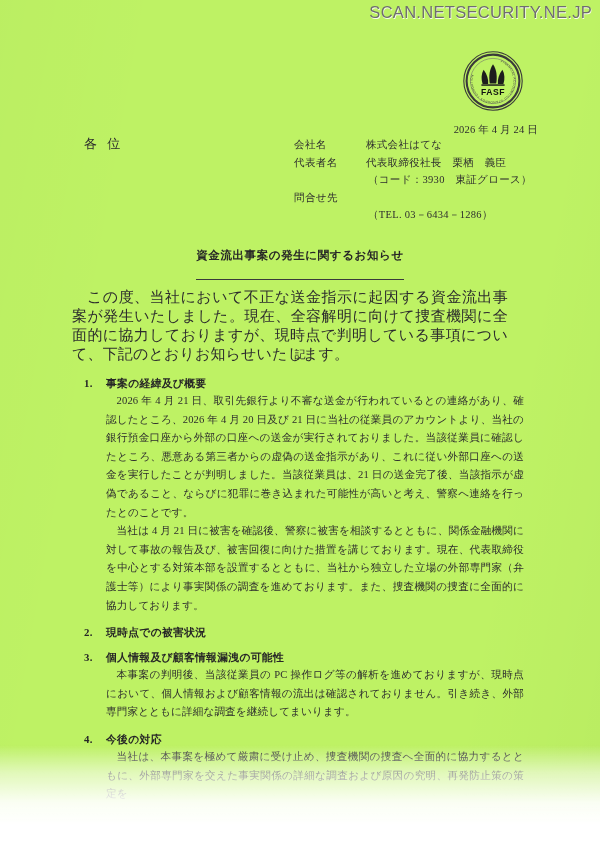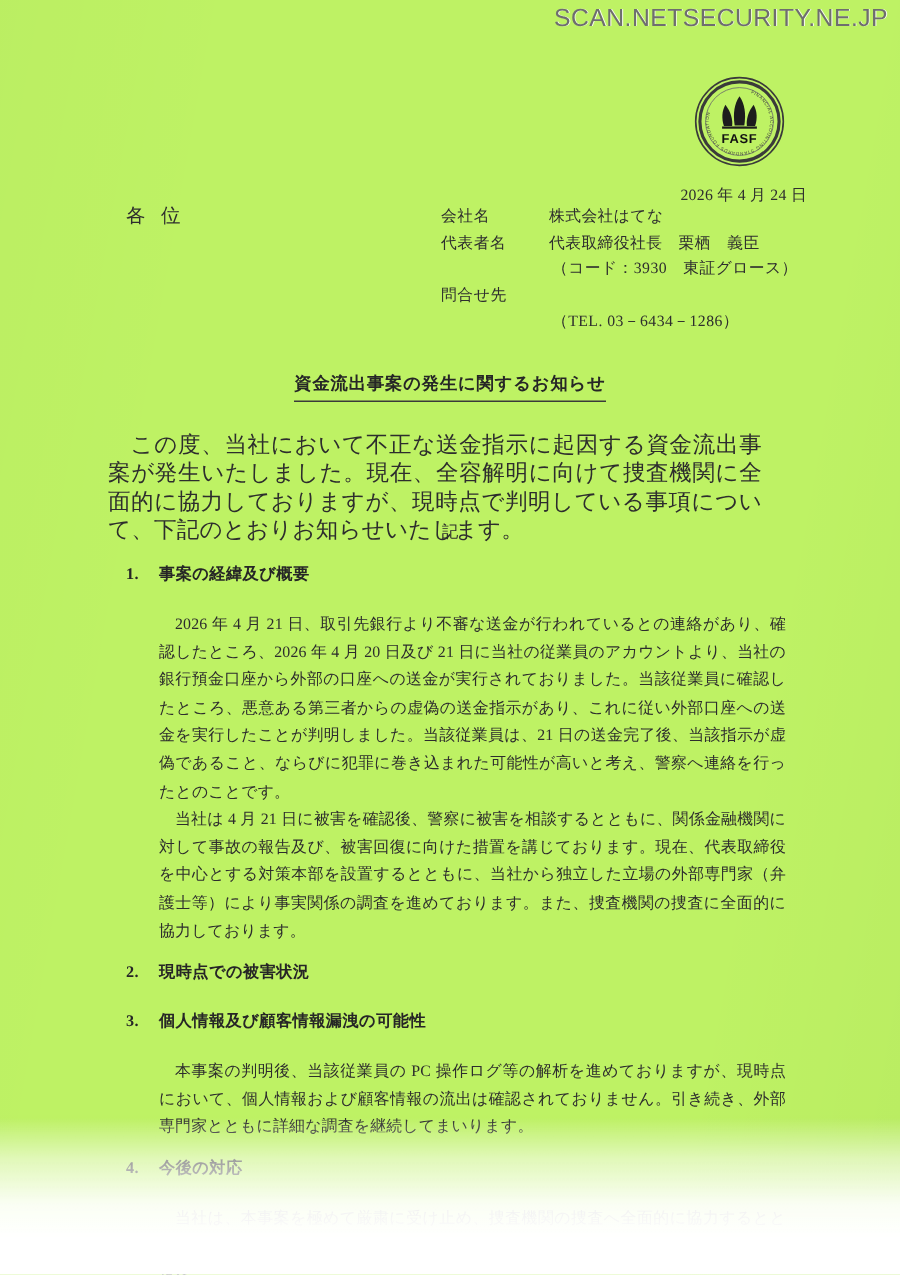--- a/index.html
+++ b/index.html
@@ -118,21 +118,21 @@
     left: 0;
     width: 600px;
     text-align: center;
     font-size: 11.5px;
     font-weight: bold;
     letter-spacing: 0.6px;
     color: #262626;
   }
   .doc-title .t-underline {
     border-bottom: 1px solid #3a3a3a;
-    padding-bottom: 5px;
+    padding-bottom: 18px;
   }
 
   
   .lead {
     position: absolute;
     top: 288px;
     left: 72px;
     width: 436px;
     font-size: 15px;
     line-height: 19px;
@@ -168,21 +168,21 @@
     color: #262626;
     line-height: 16px;
     display: flex;
   }
   .sec-num {
     flex: 0 0 22px;
     width: 22px;
   }
   .sec-body {
     margin-left: 22px;
-    margin-top: 17px;
+    margin-top: 1px;
   }
   .sec-para {
     font-size: 10.6px;
     line-height: 18.6px;
     text-align: justify;
     text-justify: inter-ideograph;
     letter-spacing: 0.12px;
     color: #2d2d2d;
     text-indent: 1em;
     margin: 0;

